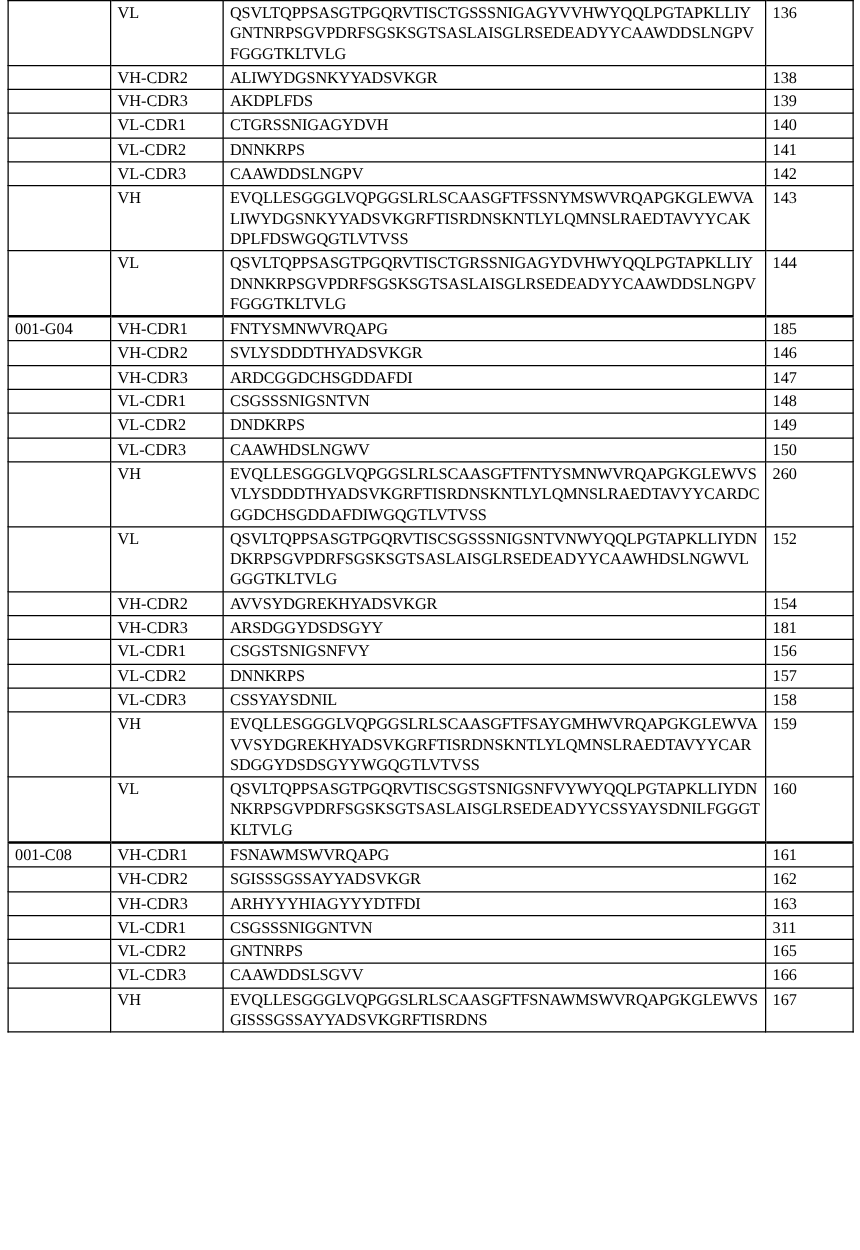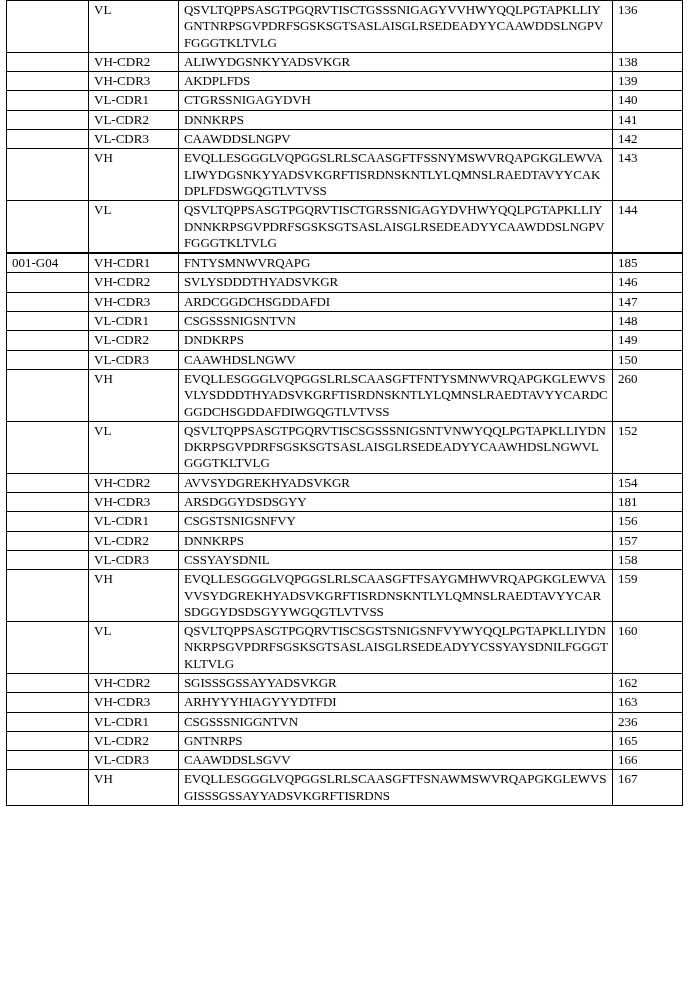--- a/index.html
+++ b/index.html
@@ -213,37 +213,43 @@
           <td class="region-cell">VH</td>
           <td class="seq-cell"><span>EVQLLESGGGLVQPGGSLRLSCAASGFT</span><b class="cdr">FSAYGMHWVRQAPG</b><span>KGLEWV</span><b class="cdr">AVVSYDGREKHYADSVKGR</b><span>FTISRDNSKNTLYLQMNSLRAEDTAVYYC</span><b class="cdr">ARSDGGYDSDSGYY</b><span>WGQGTLVTVSS</span></td>
           <td class="id-cell">159</td>
         </tr>
         <tr>
           <td class="clone-cell"></td>
           <td class="region-cell">VL</td>
           <td class="seq-cell"><span>QSVLTQPPSASGTPGQRVTIS</span><b class="cdr">CSGSTSNIGSNFVY</b><span>WYQQLPGTAPKLLIY</span><b class="cdr">DNNKRPS</b><span>GVPDRFSGSKSGTSASLAISGLRSEDEADYY</span><b class="cdr">CSSYAYSDNIL</b><span>FGGGTKLTVLG</span></td>
           <td class="id-cell">160</td>
         </tr>
+        <tr class="group-start">
+          <td class="clone-cell">001-C08</td>
+          <td class="region-cell">VH-CDR1</td>
+          <td class="seq-cell"><span>FSNAWMSWVRQAPG</span></td>
+          <td class="id-cell">161</td>
+        </tr>
         <tr>
           <td class="clone-cell"></td>
           <td class="region-cell">VH-CDR2</td>
           <td class="seq-cell"><span>SGISSSGSSAYYADSVKGR</span></td>
           <td class="id-cell">162</td>
         </tr>
         <tr>
           <td class="clone-cell"></td>
           <td class="region-cell">VH-CDR3</td>
           <td class="seq-cell"><span>ARHYYYHIAGYYYDTFDI</span></td>
           <td class="id-cell">163</td>
         </tr>
         <tr>
           <td class="clone-cell"></td>
           <td class="region-cell">VL-CDR1</td>
           <td class="seq-cell"><span>CSGSSSNIGGNTVN</span></td>
-          <td class="id-cell">236</td>
+          <td class="id-cell">311</td>
         </tr>
         <tr>
           <td class="clone-cell"></td>
           <td class="region-cell">VL-CDR2</td>
           <td class="seq-cell"><span>GNTNRPS</span></td>
           <td class="id-cell">165</td>
         </tr>
         <tr>
           <td class="clone-cell"></td>
           <td class="region-cell">VL-CDR3</td>

